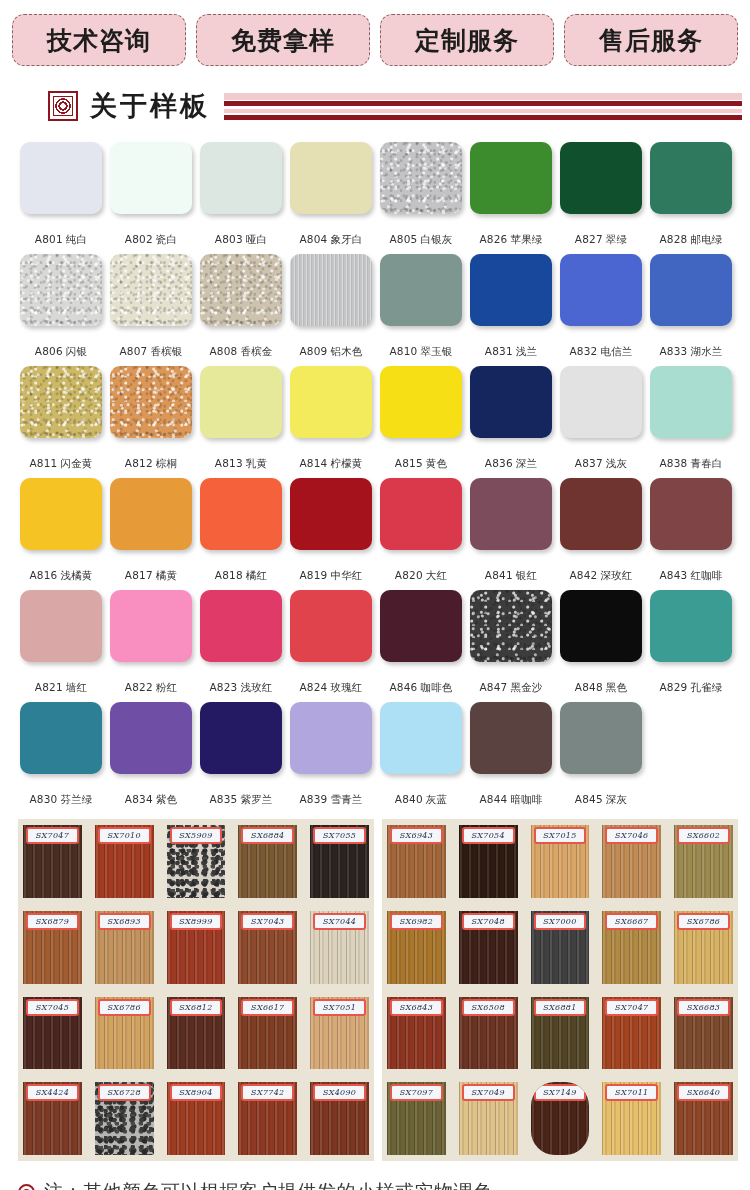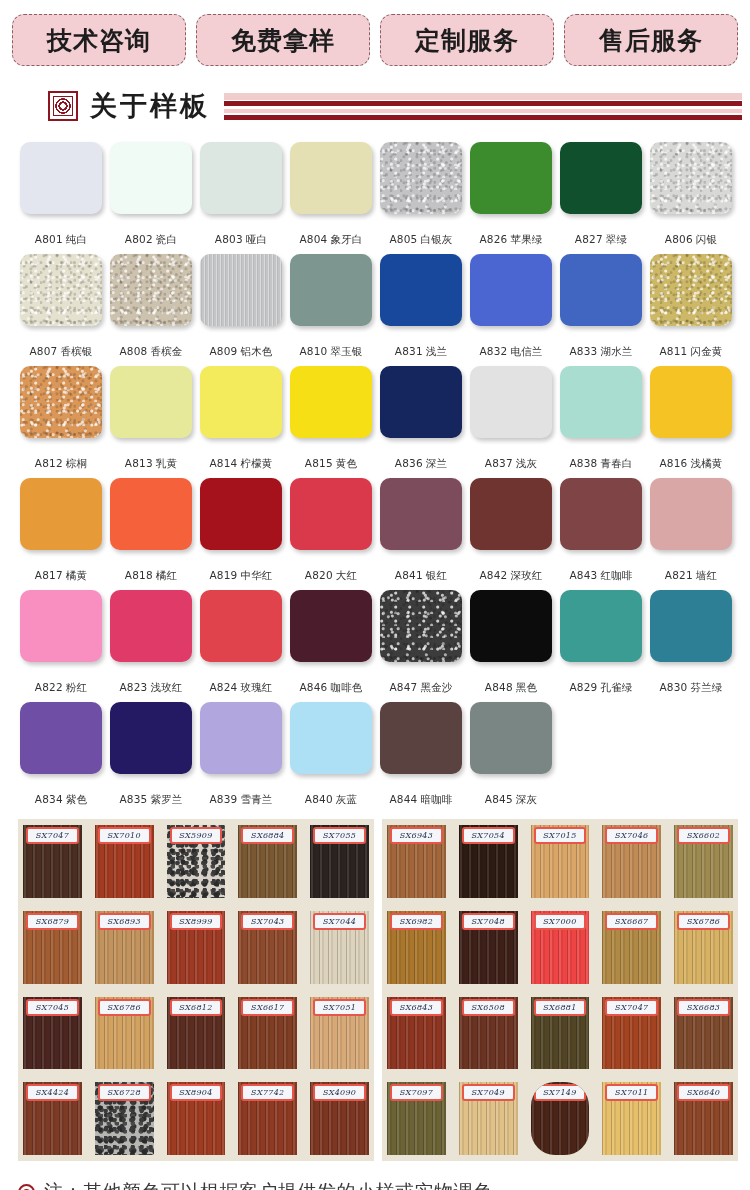--- a/index.html
+++ b/index.html
@@ -255,20 +255,24 @@
     </div>
     <div class="swatch-cell">
       <div class="chip" style="background: rgb(60, 140, 46);"></div>
       <div class="chip-label"><span class="code">A826</span><span>苹果绿</span></div>
     </div>
     <div class="swatch-cell">
       <div class="chip" style="background: rgb(16, 80, 45);"></div>
       <div class="chip-label"><span class="code">A827</span><span>翠绿</span></div>
     </div>
     <div class="swatch-cell">
+      <div class="chip" style="background: rgb(47, 122, 94);"></div>
+      <div class="chip-label"><span class="code">A828</span><span>邮电绿</span></div>
+    </div>
+    <div class="swatch-cell">
       <div class="chip metallic" style="background: rgb(216, 216, 214);"></div>
       <div class="chip-label"><span class="code">A806</span><span>闪银</span></div>
     </div>
     <div class="swatch-cell">
       <div class="chip metallic" style="background: rgb(228, 225, 207);"></div>
       <div class="chip-label"><span class="code">A807</span><span>香槟银</span></div>
     </div>
     <div class="swatch-cell">
       <div class="chip metallic" style="background: rgb(205, 194, 174);"></div>
       <div class="chip-label"><span class="code">A808</span><span>香槟金</span></div>
@@ -527,21 +531,21 @@
           <div class="wood-tag">SX6602</div>
         </div>
         <div class="wood-tile" style="background: rgb(169, 118, 44);">
           <div class="grain"></div>
           <div class="wood-tag">SX6982</div>
         </div>
         <div class="wood-tile" style="background: rgb(62, 32, 25);">
           <div class="grain"></div>
           <div class="wood-tag">SX7048</div>
         </div>
-        <div class="wood-tile" style="background: #ef4444;">
+        <div class="wood-tile" style="background: #404040;">
           <div class="grain"></div>
           <div class="wood-tag">SX7000</div>
         </div>
         <div class="wood-tile" style="background: rgb(176, 138, 68);">
           <div class="grain"></div>
           <div class="wood-tag">SX6667</div>
         </div>
         <div class="wood-tile" style="background: rgb(216, 178, 100);">
           <div class="grain"></div>
           <div class="wood-tag">SX6786</div>

